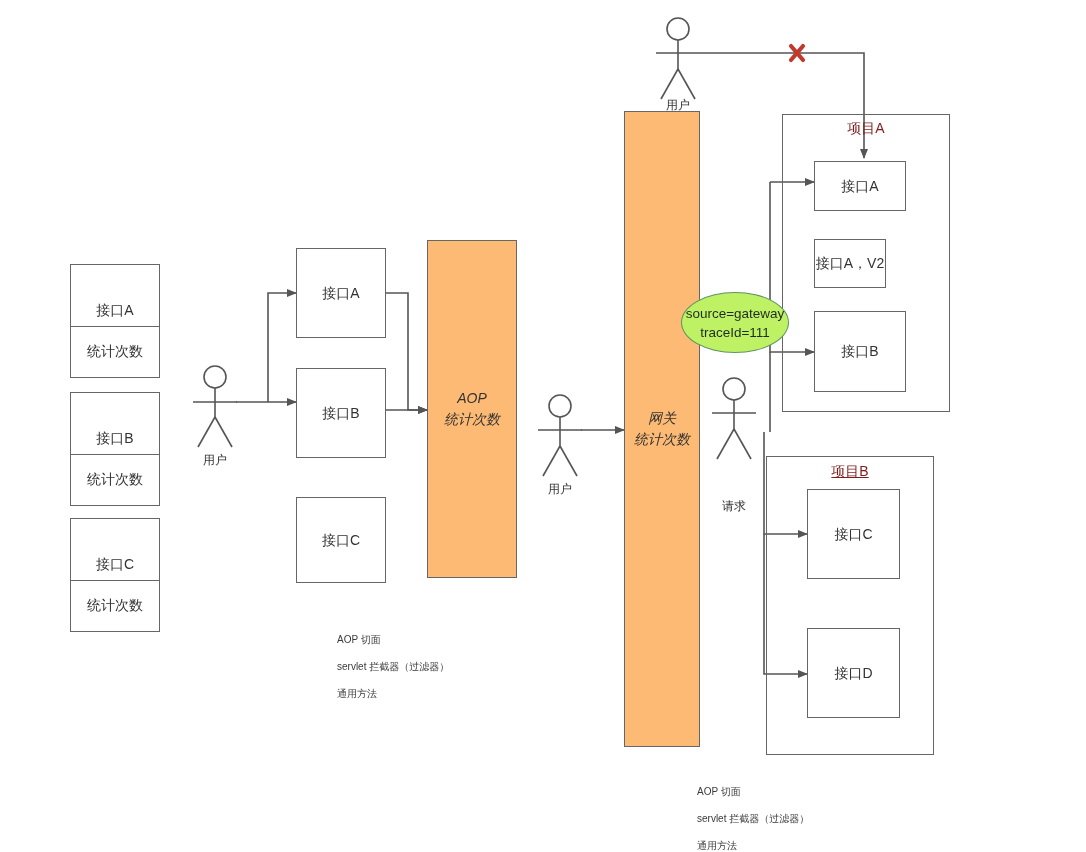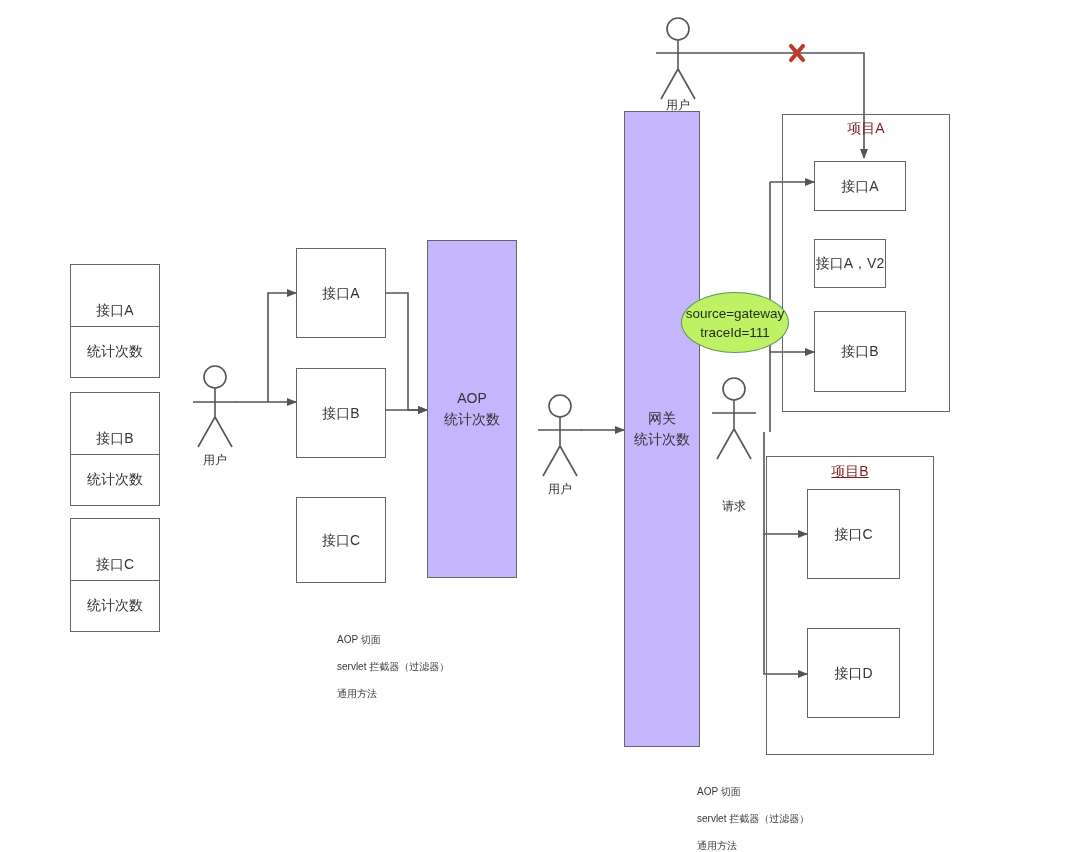--- a/index.html
+++ b/index.html
@@ -34,22 +34,23 @@
   }
   .group-box {
     position: absolute;
     border: 1.6px solid #666666;
     background: transparent;
     box-sizing: border-box;
   }
   .tall-box {
     position: absolute;
     border: 1.6px solid #666666;
-    background: #c4b5fd;
-    box-sizing: border-box;
+    background: #fdba74;
+    box-sizing: border-box;
+    font-style: italic;
   }
   .split-box {
     position: absolute;
     border: 1.6px solid #666666;
     background: #ffffff;
     box-sizing: border-box;
     display: flex;
     flex-direction: column;
   }
   .split-top {

